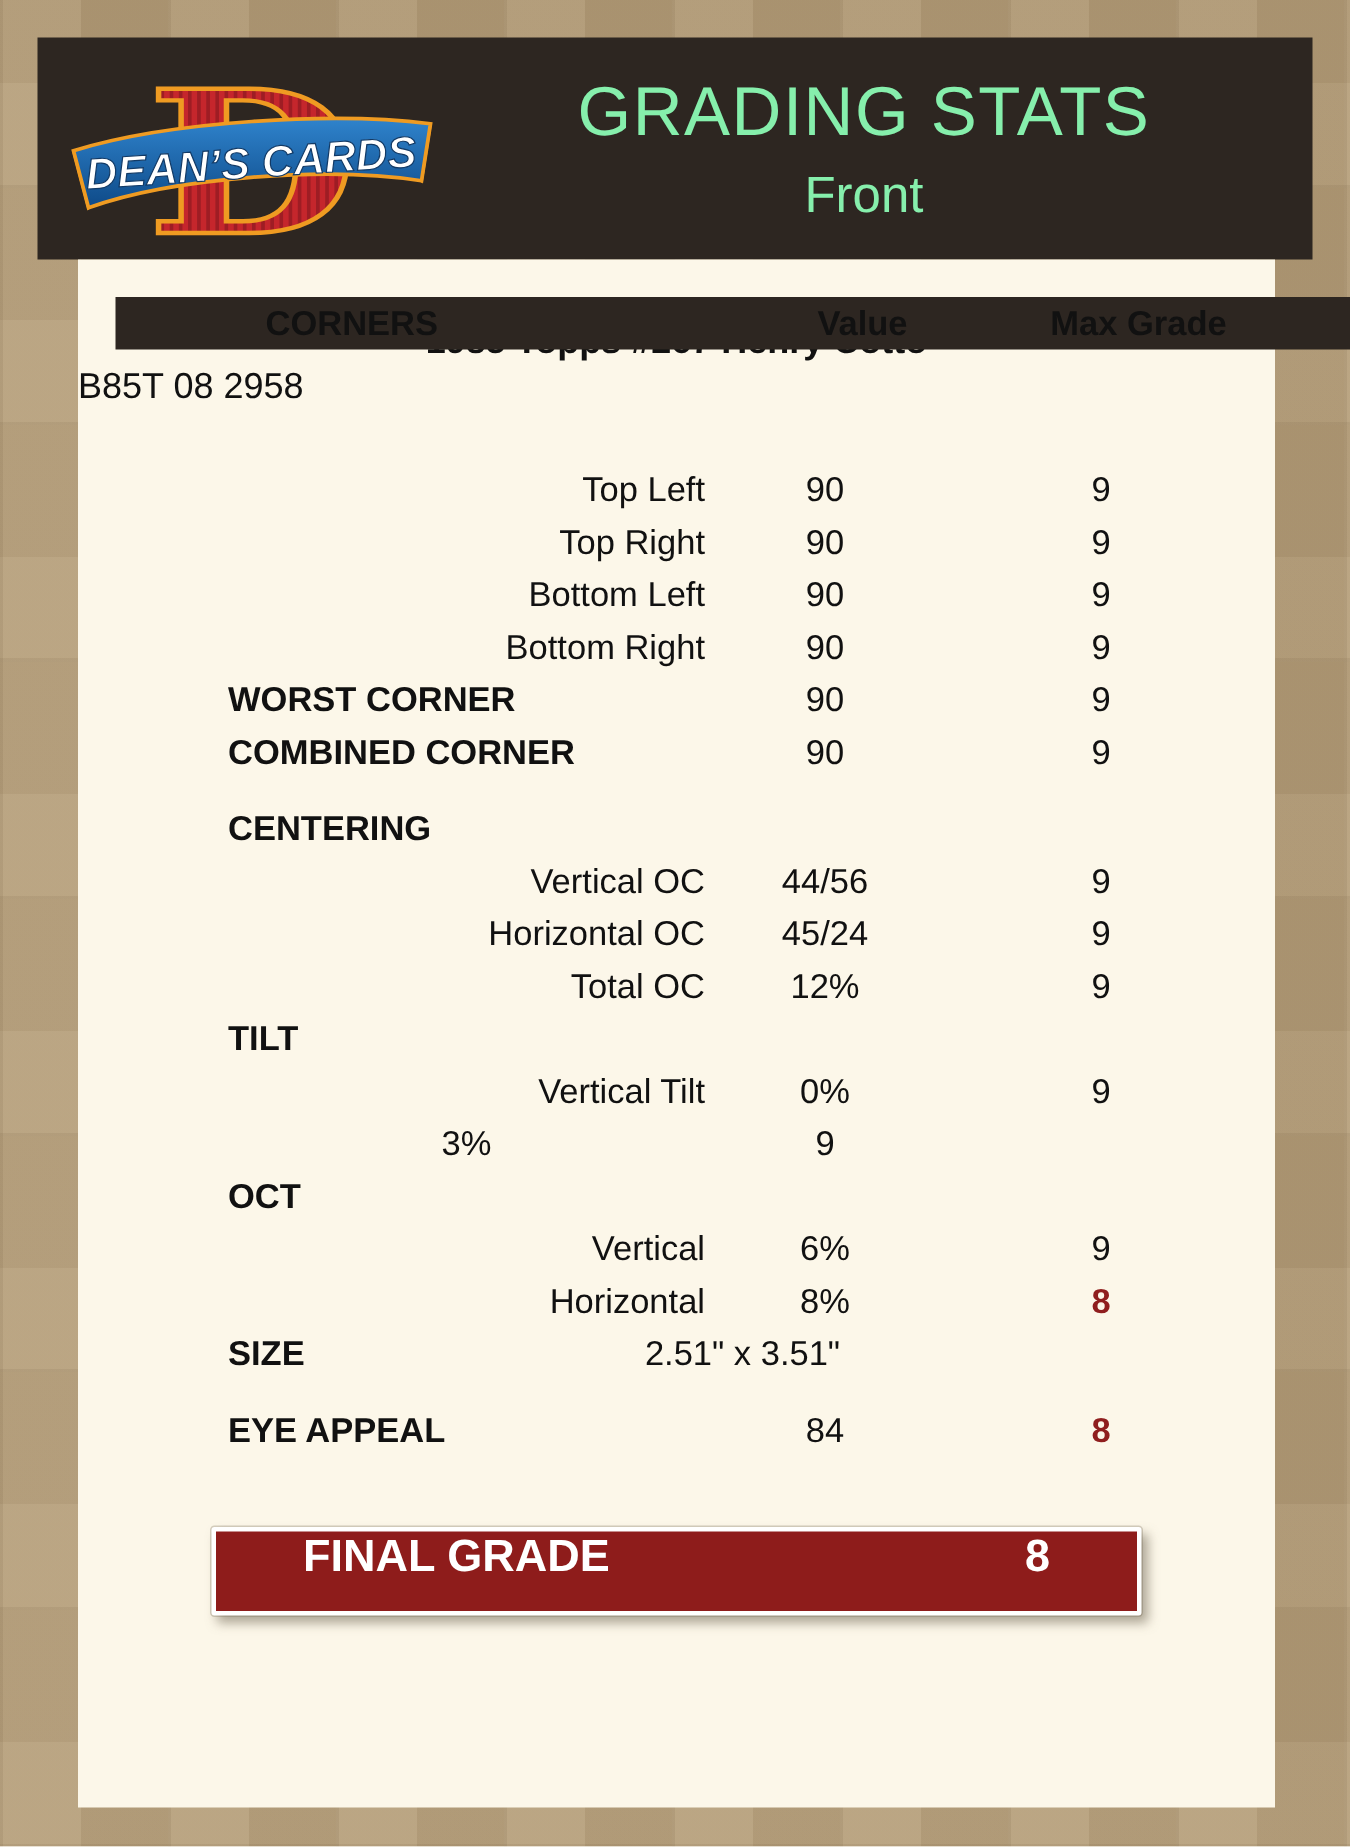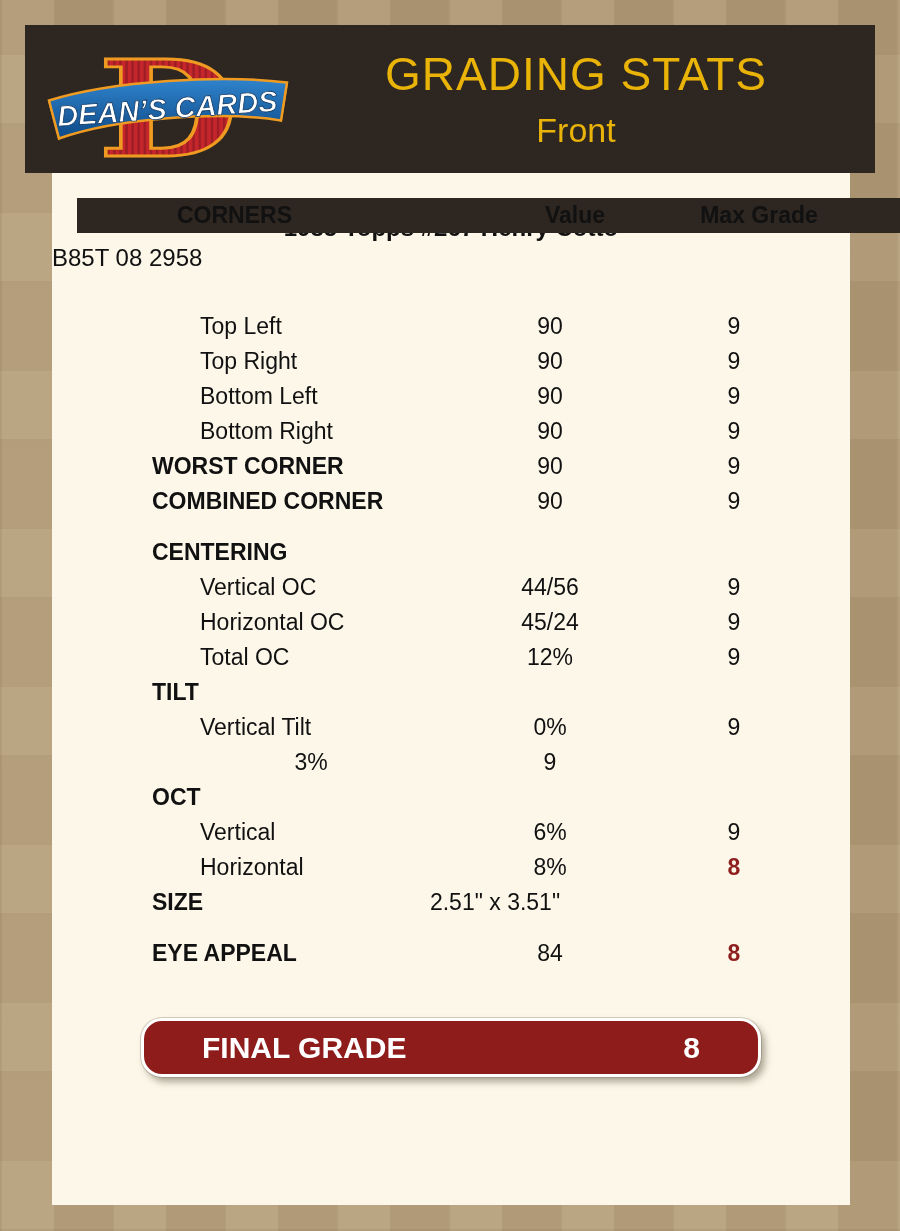--- a/index.html
+++ b/index.html
@@ -17,50 +17,50 @@
       repeating-linear-gradient(90deg, rgba(255,246,226,0.07) 0 54px, rgba(76,57,33,0.05) 54px 112px),
       repeating-linear-gradient(0deg, rgba(255,246,226,0.05) 0 70px, rgba(76,57,33,0.04) 70px 158px);
   }
   
   .header{
     position:absolute;left:25px;top:25px;width:850px;height:148px;
     background:#2d2621;display:flex;align-items:center;
   }
   .logo-wrap{width:270px;height:140px;flex:0 0 270px;position:relative;}
   .logo-wrap svg{position:absolute;left:18px;top:4px;}
-  .header-titles{flex:1;text-align:center;color:#eab308;padding-right:18px;}
+  .header-titles{flex:1;text-align:center;color:#86efac;padding-right:18px;}
   .header-title{font-size:46px;letter-spacing:1px;line-height:1.0;}
   .header-subtitle{font-size:34px;margin-top:16px;line-height:1.0;}
   
   .panel{
     position:absolute;left:52px;top:173px;width:798px;height:1032px;
     background:#fcf7e9;
   }
   .card-title{margin-top:40px;height:30px;line-height:30px;text-align:center;font-weight:bold;font-size:24px;}
   .card-serial{height:30px;line-height:30px;text-align:left;font-size:24px;}
   
   .stats{margin-top:36px;}
   .row{
     display:grid;grid-template-columns:318px 160px 208px;
     padding-left:100px;height:35px;align-items:center;font-size:23px;
   }
   .gap{height:16px;}
   .cell{white-space:nowrap;}
   .cell.value,.cell.max{text-align:center;}
   .row.header .cell{font-weight:bold;}
   .row.section .cell.label{font-weight:bold;}
-  .row.item .cell.label{padding-left:48px;}
+  .row.item .cell.label{padding-left:48px;text-align:right;}
   .cell.max.red{color:#8f1e1e;font-weight:bold;}
   .cell.value.wide{transform:translateX(-55px);}
   
   .final-grade{
     margin:47px auto 0 auto;width:498px;height:53px;
-    background:#8e1c1b;border:3px solid #ffffff;border-radius:21px;
+    background:#8e1c1b;border:3px solid #ffffff;border-radius:2px;
     box-shadow:4px 5px 7px rgba(110,100,82,0.55), 0 0 0 1px rgba(140,130,110,0.35);
-    display:flex;align-items:center;justify-content:space-between;
+    display:flex;align-items:flex-start;justify-content:space-between;
     padding:0 58px;color:#fff;font-weight:bold;font-size:30px;cursor:pointer;
   }
 </style>
 </head>
 <body>
 
 <div class="page">
 
   <div class="header">
     <div class="logo-wrap">

